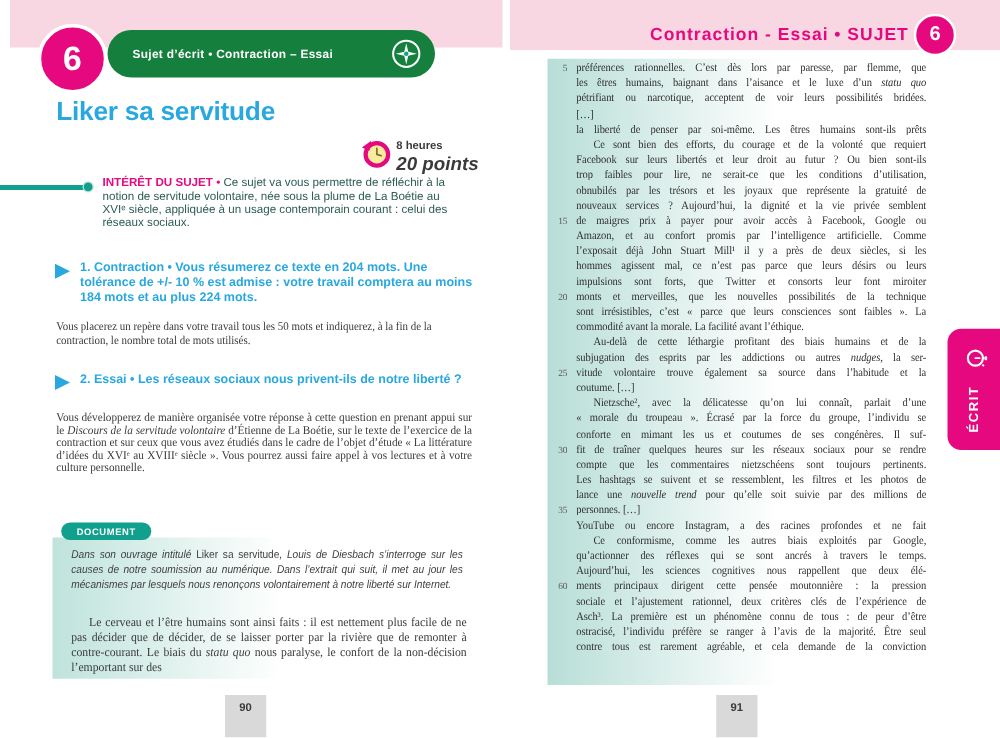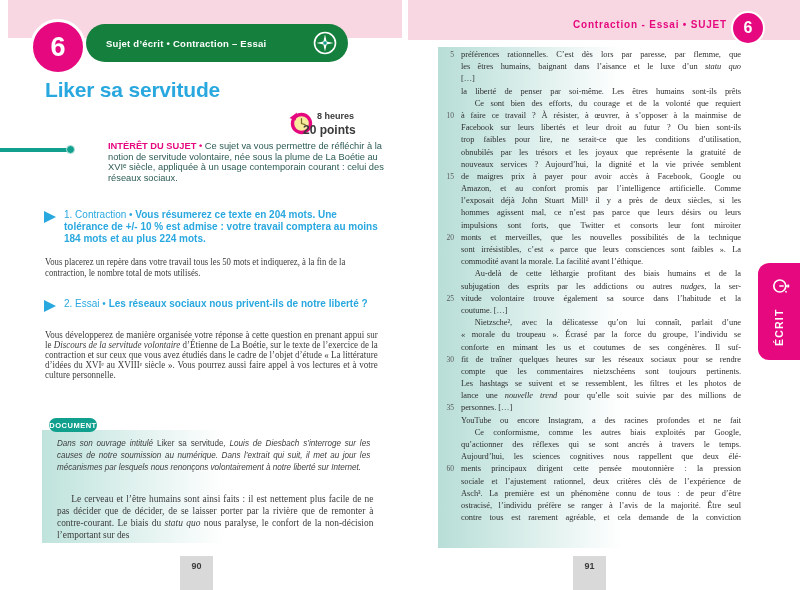--- a/index.html
+++ b/index.html
@@ -1,65 +1,65 @@
 <!DOCTYPE html>
 <html lang="fr"><head>
 <meta charset="utf-8">
 <style>
   html,body{margin:0;padding:0;}
   body{width:800px;height:590px;position:relative;background:#ffffff;overflow:hidden;
        font-family:"Liberation Sans","DejaVu Sans",sans-serif;}
-  .b{font-weight:400}.i{font-style:italic}.r{font-style:normal}
+  .b{font-weight:700}.i{font-style:italic}.r{font-style:normal}
 
   
   .page-left{position:absolute;left:8px;top:0;width:394px;height:590px;background:#fff;}
   .band-l{position:absolute;left:0;top:0;width:394px;height:38px;background:#f8d7e2;}
   .banner{position:absolute;left:78px;top:24px;width:262px;height:38px;background:#15803d;
           border-radius:19px;display:flex;align-items:center;}
   .banner-label{color:#fff;font-size:9.5px;font-weight:700;letter-spacing:.25px;margin-left:20px;}
   .compass{position:absolute;right:9px;top:5px;}
   .circle6-l{position:absolute;left:22px;top:19px;width:56px;height:56px;border-radius:50%;
              background:#e5087f;border:3px solid #fff;box-sizing:border-box;
              display:flex;align-items:center;justify-content:center;
              color:#fff;font-size:27px;font-weight:700;}
   .title{position:absolute;left:37px;top:78px;color:#29a8df;font-size:21px;font-weight:700;letter-spacing:-.2px;}
   .clock-ico{position:absolute;left:280px;top:110px;}
   .dur{position:absolute;left:309px;top:111px;font-size:9px;font-weight:700;color:#3a3a3a;}
-  .pts{position:absolute;left:295px;top:123px;font-size:12px;font-weight:700;color:#3a3a3a;}
+  .pts{position:absolute;left:309px;top:123px;font-size:15px;font-weight:700;color:#3a3a3a;font-style:italic;}
   .int-bar{position:absolute;left:-8px;top:148px;width:71px;height:3.5px;background:#10a08d;}
   .int-dot{position:absolute;left:58px;top:145px;width:9px;height:9px;border-radius:50%;
            background:#10a08d;border:1.5px solid #bfe3dc;box-sizing:border-box;}
-  .interest{position:absolute;left:74px;top:141px;width:290px;font-size:9.3px;line-height:10.6px;color:#2d5c55;margin-left:26px;}
+  .interest{position:absolute;left:74px;top:141px;width:290px;font-size:9.3px;line-height:10.6px;color:#2d5c55;}
   .int-label{color:#e5087f;font-weight:700;}
   .tri{width:0;height:0;border-left:12px solid #29a8df;border-top:6.5px solid transparent;
        border-bottom:6.5px solid transparent;position:absolute;}
   .ex{position:absolute;left:56px;width:314px;color:#29a8df;font-size:10px;font-weight:700;line-height:11.8px;}
   .serif{font-family:"Liberation Serif","DejaVu Serif",serif;color:#3b3b3b;}
   .note1{position:absolute;left:37px;top:257px;width:360px;font-size:9.5px;line-height:10.6px;
          transform:scaleX(.92);transform-origin:left top;}
   .note2{position:absolute;left:37px;top:331px;width:352px;font-size:9.5px;line-height:9.9px;
          text-align:justify;transform:scaleX(.945);transform-origin:left top;}
-  .doc-pill{position:absolute;left:41px;top:418px;width:48px;height:14px;border-radius:8px;background:#10a08d;
+  .doc-pill{position:absolute;left:41px;top:418px;width:72px;height:14px;border-radius:8px;background:#10a08d;
             display:flex;align-items:center;justify-content:center;color:#fff;font-size:7.5px;
             font-weight:700;letter-spacing:.5px;}
   .doc-bg-l{position:absolute;left:34px;top:430px;width:332px;height:113px;
             background:linear-gradient(90deg,#bfe3dc 0%,rgba(255,255,255,0) 55%);}
   .chapeau{position:absolute;left:49px;top:438px;width:348px;font-size:9px;line-height:11.8px;
            font-style:italic;color:#3e3e3e;text-align:justify;transform:scaleX(.9);transform-origin:left top;}
   .docpara{position:absolute;left:49px;top:493px;width:333px;font-size:9.9px;line-height:12px;
            text-align:justify;text-indent:15px;transform:scaleX(.95);transform-origin:left top;}
   .pagebox{position:absolute;top:556px;width:33px;height:34px;background:#d9d9d9;
            display:flex;justify-content:center;align-items:flex-start;padding-top:5px;box-sizing:border-box;
            font-size:9px;font-weight:700;color:#3b3b3b;}
   .pagebox-l{left:172px;}
 
   
   .page-right{position:absolute;left:408px;top:0;width:392px;height:590px;background:#fff;}
   .band-r{position:absolute;left:0;top:0;width:392px;height:40px;background:#f8d7e2;}
-  .hdr-r{position:absolute;right:73px;top:19px;color:#e5087f;font-size:10px;font-weight:700;letter-spacing:.8px;}
+  .hdr-r{position:absolute;right:73px;top:19px;color:#e5087f;font-size:14px;font-weight:700;letter-spacing:.8px;}
   .circle6-r{position:absolute;left:323px;top:11px;width:34px;height:34px;border-radius:50%;
              background:#e5087f;border:2px solid #fff;box-sizing:border-box;
              display:flex;align-items:center;justify-content:center;color:#fff;font-size:16px;font-weight:700;}
   .doc-bg-r{position:absolute;left:30px;top:47px;width:318px;height:501px;
             background:linear-gradient(90deg,#b8ded7 0%,rgba(255,255,255,0) 58%);}
   .lines{position:absolute;left:30px;top:48px;}
   .line{display:flex;height:12.2px;}
   .num{width:16px;margin-right:7px;text-align:right;font-family:"Liberation Serif","DejaVu Serif",serif;
        font-size:7.5px;line-height:13px;color:#5a5a5a;}
   .txt{width:306px;font-family:"Liberation Serif","DejaVu Serif",serif;font-size:9.2px;line-height:12.2px;
@@ -143,33 +143,33 @@
       <div class="line">
         <span class="num">5</span>
         <div class="txt jst">préférences rationnelles. C’est dès lors par paresse, par flemme, que</div>
       </div>
       <div class="line">
         <span class="num"></span>
         <div class="txt jst"><span>les êtres humains, baignant dans l’aisance et le luxe d’un </span><span class="i">statu quo</span></div>
       </div>
       <div class="line">
         <span class="num"></span>
+        <div class="txt jst">pétrifiant ou narcotique, acceptent de voir leurs possibilités bridées.</div>
+      </div>
+      <div class="line">
+        <span class="num"></span>
         <div class="txt jst end">[…]</div>
       </div>
       <div class="line">
         <span class="num"></span>
         <div class="txt jst">la liberté de penser par soi-même. Les êtres humains sont-ils prêts</div>
       </div>
       <div class="line">
         <span class="num"></span>
         <div class="txt jst ind">Ce sont bien des efforts, du courage et de la volonté que requiert</div>
-      </div>
-      <div class="line">
-        <span class="num">10</span>
-        <div class="txt jst">à faire ce travail ? À résister, à œuvrer, à s’opposer à la mainmise de</div>
       </div>
       <div class="line">
         <span class="num"></span>
         <div class="txt jst">Facebook sur leurs libertés et leur droit au futur ? Ou bien sont-ils</div>
       </div>
       <div class="line">
         <span class="num"></span>
         <div class="txt jst">trop faibles pour lire, ne serait-ce que les conditions d’utilisation,</div>
       </div>
       <div class="line">

